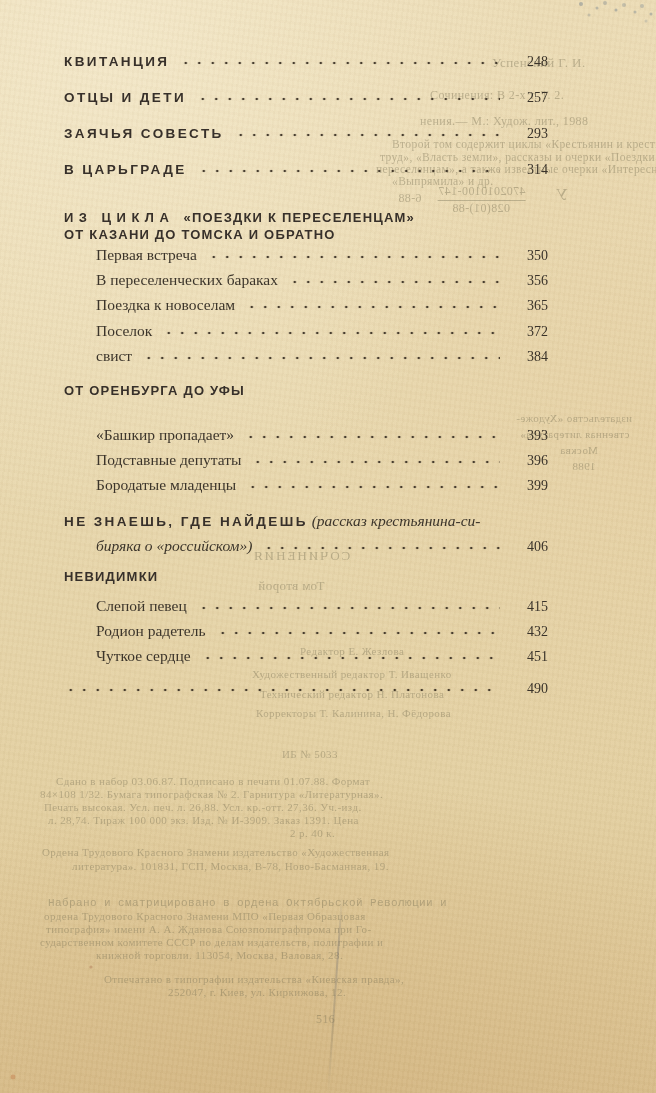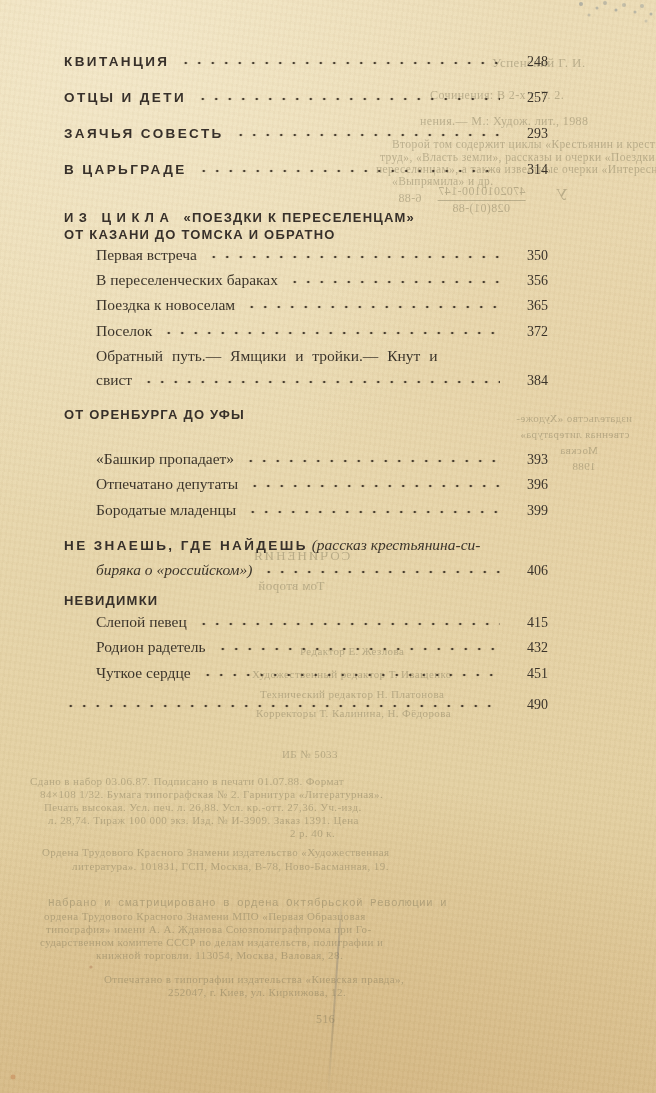--- a/index.html
+++ b/index.html
@@ -116,21 +116,21 @@
       <div class="bl flip" style="left: 520px; top: 428px; font-size: 11px;">ственная литература»</div>
       <div class="bl flip" style="left: 560px; top: 444px; font-size: 11px;">Москва</div>
       <div class="bl flip" style="left: 572px; top: 460px; font-size: 11px;">1988</div>
       <div class="bl flip" style="left: 252px; top: 548px; font-size: 13px; letter-spacing: 2px;">СОЧИНЕНИЯ</div>
       <div class="bl flip" style="left: 258px; top: 578px; font-size: 13px;">Том второй</div>
       <div class="bl" style="left: 300px; top: 645px; font-size: 11px;">Редактор Е. Жезлова</div>
       <div class="bl" style="left: 252px; top: 668px; font-size: 11px;">Художественный редактор Т. Иващенко</div>
       <div class="bl" style="left: 260px; top: 688px; font-size: 11px;">Технический редактор Н. Платонова</div>
       <div class="bl" style="left: 256px; top: 707px; font-size: 11px;">Корректоры Т. Калинина, Н. Фёдорова</div>
       <div class="bl" style="left: 282px; top: 748px; font-size: 11px;">ИБ № 5033</div>
-      <div class="bl" style="left: 30px; top: 775px; font-size: 11px;">Сдано в набор 03.06.87. Подписано в печати 01.07.88. Формат</div>
+      <div class="bl" style="left: 56px; top: 775px; font-size: 11px;">Сдано в набор 03.06.87. Подписано в печати 01.07.88. Формат</div>
       <div class="bl" style="left: 40px; top: 788px; font-size: 11px;">84×108 1/32. Бумага типографская № 2. Гарнитура «Литературная».</div>
       <div class="bl" style="left: 44px; top: 801px; font-size: 11px;">Печать высокая. Усл. печ. л. 26,88. Усл. кр.-отт. 27,36. Уч.-изд.</div>
       <div class="bl" style="left: 48px; top: 814px; font-size: 11px;">л. 28,74. Тираж 100 000 экз. Изд. № И-3909. Заказ 1391. Цена</div>
       <div class="bl" style="left: 290px; top: 827px; font-size: 11px;">2 р. 40 к.</div>
       <div class="bl" style="left: 42px; top: 846px; font-size: 11px;">Ордена Трудового Красного Знамени издательство «Художественная</div>
       <div class="bl" style="left: 72px; top: 860px; font-size: 11px;">литература». 101831, ГСП, Москва, В-78, Ново-Басманная, 19.</div>
       <div class="bl" style="left: 48px; top: 897px; font-size: 11px; font-family: Liberation Mono, monospace;">Набрано и сматрицировано в ордена Октябрьской Революции и</div>
       <div class="bl" style="left: 44px; top: 910px; font-size: 11px;">ордена Трудового Красного Знамени МПО «Первая Образцовая</div>
       <div class="bl" style="left: 46px; top: 923px; font-size: 11px;">типография» имени А. А. Жданова Союзполиграфпрома при Го-</div>
       <div class="bl" style="left: 40px; top: 936px; font-size: 11px;">сударственном комитете СССР по делам издательств, полиграфии и</div>
@@ -199,43 +199,40 @@
       </div>
       <div class="trow entry">
         <div class="line">
           <span class="lbl-ent">Поселок</span>
           <span class="dots"></span>
           <span class="pg">372</span>
         </div>
       </div>
       <div class="trow entry">
         <div class="line">
-          <span class="lbl-ent wide">Обратный путь.— Ямщики и тройки.— Кнут и</span>
-        </div>
-        <div class="line">
           <span class="lbl-ent">свист</span>
           <span class="dots"></span>
           <span class="pg">384</span>
         </div>
       </div>
       <div class="trow section" style="margin-top: 13px;">
         <div class="line">
           <span class="lbl-sec">ОТ ОРЕНБУРГА ДО УФЫ</span>
         </div>
       </div>
       <div class="trow entry" style="margin-top: 24px;">
         <div class="line">
           <span class="lbl-ent">«Башкир пропадает»</span>
           <span class="dots"></span>
           <span class="pg">393</span>
         </div>
       </div>
       <div class="trow entry">
         <div class="line">
-          <span class="lbl-ent">Отпечатано депутаты</span>
+          <span class="lbl-ent">Подставные депутаты</span>
           <span class="dots"></span>
           <span class="pg">396</span>
         </div>
       </div>
       <div class="trow entry">
         <div class="line">
           <span class="lbl-ent">Бородатые младенцы</span>
           <span class="dots"></span>
           <span class="pg">399</span>
         </div>
@@ -249,21 +246,21 @@
           <span class="ital">биряка о «российском»)</span>
           <span class="dots"></span>
           <span class="pg">406</span>
         </div>
       </div>
       <div class="trow section" style="margin-top: 9px;">
         <div class="line">
           <span class="lbl-sec">НЕВИДИМКИ</span>
         </div>
       </div>
-      <div class="trow entry" style="margin-top: 1px;">
+      <div class="trow entry" style="margin-top: 9px;">
         <div class="line">
           <span class="lbl-ent">Слепой певец</span>
           <span class="dots"></span>
           <span class="pg">415</span>
         </div>
       </div>
       <div class="trow entry">
         <div class="line">
           <span class="lbl-ent">Родион радетель</span>
           <span class="dots"></span>

